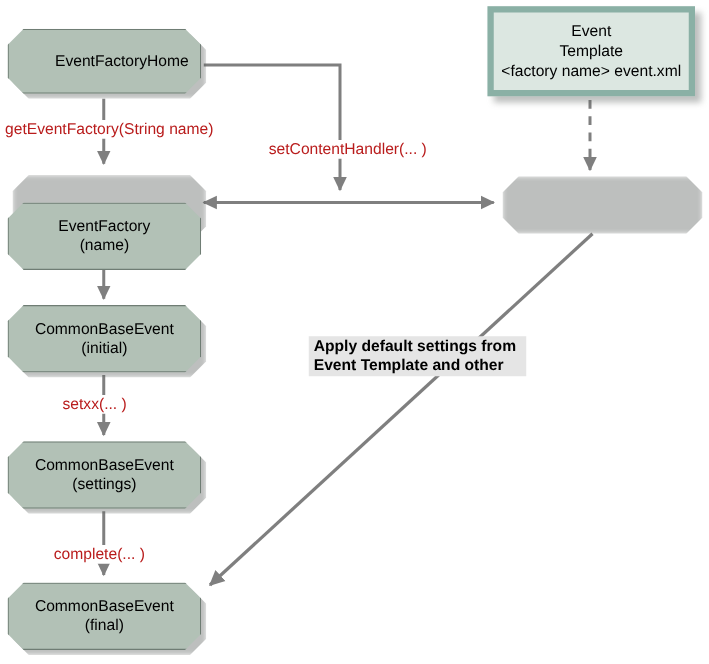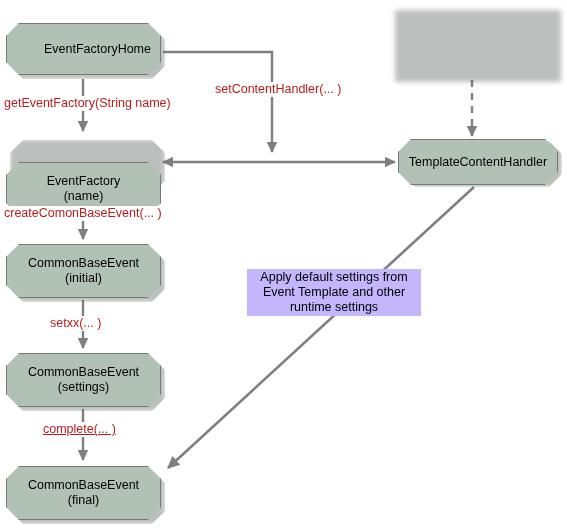--- a/index.html
+++ b/index.html
@@ -87,24 +87,25 @@
     white-space: nowrap;
     background: #ffffff;
     padding: 0 2px;
     z-index: 4;
   }
   .note-label {
     position: absolute;
     color: #000000;
     font-size: 12.5px;
     line-height: 15px;
-    text-align: center;
-    background: #c4b5fd;
+    text-align: left;
+    background: #e5e5e5;
     padding: 1px 4px;
     z-index: 4;
+    font-weight: bold;
   }
   .note-label span { display: block; }
 </style>
 </head>
 <body>
 
 <div id="diagram-canvas">
 
   <svg id="wires" viewBox="0 0 567 531" width="567" height="531" xmlns="http://www.w3.org/2000/svg">
     <defs>
@@ -127,20 +128,25 @@
     <line x1="83" y1="190" x2="83" y2="239" stroke="#7f7f7f" stroke-width="2.4" marker-end="url(#arrow-solid)"></line>
 
     <line x1="83" y1="300" x2="83" y2="348" stroke="#7f7f7f" stroke-width="2.4" marker-end="url(#arrow-solid)"></line>
 
     <line x1="83" y1="409" x2="83" y2="460" stroke="#7f7f7f" stroke-width="2.4" marker-end="url(#arrow-solid)"></line>
 
     <line x1="474" y1="187" x2="168" y2="468" stroke="#7f7f7f" stroke-width="2.6" marker-end="url(#arrow-solid)"></line>
   </svg>
 
   <div class="doc-shadow" style="left:395px; top:10px; width:166px; height:72px;"></div>
+  <div class="doc-box" style="left:390px; top:5px; width:166px; height:72px;">
+    <span>Event</span>
+    <span>Template</span>
+    <span>&lt;factory name&gt; event.xml</span>
+  </div>
 
   <div class="node-shadow" style="left:10px; top:27px; width:155px; height:52px;"></div>
   <div class="node" style="left:6px; top:23px; width:155px; height:52px;padding-left:28px;">
     <span>EventFactoryHome</span>
   </div>
 
   <div class="node-shadow" style="left:10px; top:140px; width:155px; height:54px;"></div>
   <div class="node" style="left:6px; top:136px; width:155px; height:54px;margin-top:26px;">
     <span>EventFactory</span>
     <span class="line2">(name)</span>
@@ -158,33 +164,28 @@
     <span class="line2">(settings)</span>
   </div>
 
   <div class="node-shadow" style="left:10px; top:470px; width:155px; height:54px;"></div>
   <div class="node" style="left:6px; top:466px; width:155px; height:54px;">
     <span>CommonBaseEvent</span>
     <span class="line2">(final)</span>
   </div>
 
   <div class="node-shadow" style="left:402px; top:141px; width:160px; height:46px;"></div>
-  <div class="node" style="left:398px; top:139px; width:160px; height:46px;">
-    <span>TemplateContentHandler</span>
-  </div>
 
   <div class="edge-label" style="left:2px; top:96px;">getEventFactory(String name)</div>
 
-  <div class="edge-label" style="left:213px; top:82px;">setContentHandler(... )</div>
+  <div class="edge-label" style="left:213px; top:112px;">setContentHandler(... )</div>
 
-  <div class="edge-label" style="left:2px; top:206px;">createComonBaseEvent(... )</div>
 
   <div class="edge-label" style="left:48px; top:316px;">setxx(... )</div>
 
-  <div class="edge-label" style="left:41px; top:422px;text-decoration:underline;">complete(... )</div>
+  <div class="edge-label" style="left:41px; top:436px;">complete(... )</div>
 
   <div class="note-label" style="left:247px; top:269px; width:166px;">
     <span>Apply default settings from</span>
     <span>Event Template and other</span>
-    <span>runtime settings</span>
   </div>
 
 </div>
 
 </body></html>

